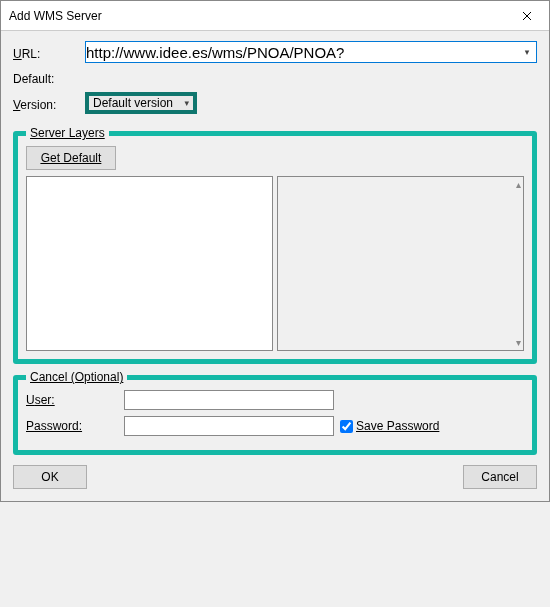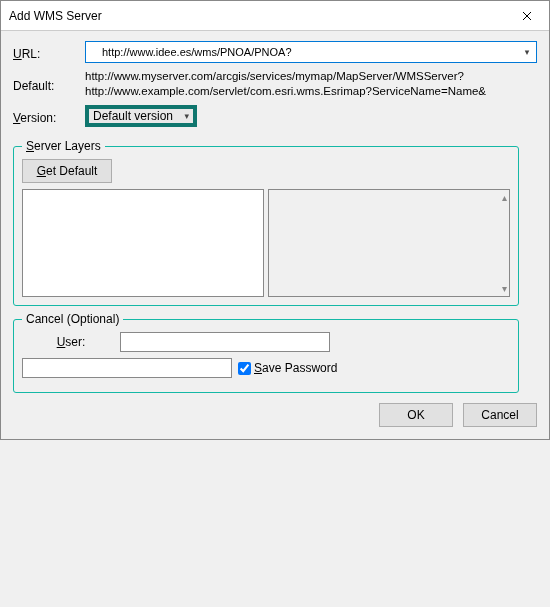--- a/index.html
+++ b/index.html
@@ -5,21 +5,21 @@
   * { box-sizing: border-box; }
   body {
     margin: 0;
     font-family: "Segoe UI", Tahoma, sans-serif;
     font-size: 12px;
     background: #f0f0f0;
     color: #000;
   }
   .window {
     width: 550px;
-    height: 440px;
+    height: 502px;
     background: #f0f0f0;
     border: 1px solid #888;
     display: flex;
     flex-direction: column;
   }
   .titlebar {
     height: 30px;
     background: #fff;
     border-bottom: 1px solid #ccc;
     display: flex;
@@ -59,23 +59,23 @@
     flex: 1;
     display: flex;
     border: 1px solid #0078d7;
     background: #fff;
     height: 22px;
   }
   .url-combo input {
     flex: 1;
     border: none;
     outline: none;
-    padding: 0 16px;
+    padding: 0 0;
     font-family: inherit;
-    font-size: 11px;
+    font-size: 15px;
   }
   .url-combo .arrow {
     width: 18px;
     display: flex;
     align-items: center;
     justify-content: center;
     color: #444;
     font-size: 9px;
   }
   .examples {
@@ -92,24 +92,25 @@
     padding: 0 4px;
     position: relative;
   }
   .version-select .arrow {
     position: absolute;
     right: 4px;
     font-size: 9px;
     color: #444;
   }
   fieldset {
-    border: 1px solid #14b8a6;
+    border: 5px solid #14b8a6;
     border-radius: 3px;
-    margin: 6px 18px 0 0;
+    margin: 6px 0 0 0;
     padding: 6px 8px 8px 8px;
+    text-decoration: underline;
   }
   fieldset.flexfill {
     flex: 1;
     display: flex;
     flex-direction: column;
   }
   legend {
     padding: 0 4px;
     font-size: 12px;
   }
@@ -149,21 +150,20 @@
   }
   .scroll-up { top: 2px; }
   .scroll-down { bottom: 2px; }
   .account-row {
     display: flex;
     align-items: center;
     margin-bottom: 6px;
   }
   .account-label {
     width: 98px;
-    text-align: center;
   }
   .account-label .u { text-decoration: underline; }
   .text-input {
     width: 210px;
     height: 20px;
     border: 1px solid #888;
     background: #fff;
     padding: 0 3px;
     font-family: inherit;
     font-size: 12px;
@@ -171,21 +171,21 @@
   }
   .save-pw {
     display: flex;
     align-items: center;
     margin-left: 6px;
   }
   .save-pw input { margin: 0 3px 0 0; }
   .save-pw .u { text-decoration: underline; }
   .footer {
     display: flex;
-    justify-content: flex-end;
+    justify-content: space-between;
     gap: 10px;
     margin-top: 10px;
   }
   .btn {
     width: 74px;
     height: 24px;
     border: 1px solid #adadad;
     background: #e1e1e1;
     display: flex;
     align-items: center;
@@ -211,24 +211,20 @@
     <div class="row">
       <div class="label-col"><span class="u">U</span><span>RL:</span></div>
       <div class="url-combo">
         <input type="text" value="http://www.idee.es/wms/PNOA/PNOA?" style="">
         <div class="arrow">▾</div>
       </div>
     </div>
 
     <div class="row">
       <div class="label-col">Default:</div>
-      <div class="examples">
-        <div>http://www.myserver.com/arcgis/services/mymap/MapServer/WMSServer?</div>
-        <div>http://www.example.com/servlet/com.esri.wms.Esrimap?ServiceName=Name&amp;</div>
-      </div>
     </div>
 
     <div class="row">
       <div class="label-col"><span class="u">V</span><span>ersion:</span></div>
       <div class="version-select">
         <span>Default version</span>
         <span class="arrow">▾</span>
       </div>
     </div>
 
@@ -247,20 +243,21 @@
       </div>
     </fieldset>
 
     <fieldset>
       <legend>Cancel (Optional)</legend>
       <div class="account-row">
         <div class="account-label"><span class="u">U</span><span>ser:</span></div>
         <input class="text-input" type="text" value="" style="">
       </div>
       <div class="account-row">
+        <div class="account-label"><span class="u">P</span><span>assword:</span></div>
         <input class="text-input" type="password" value="" style="">
         <label class="save-pw">
           <input type="checkbox" checked="" style="">
           <span><span class="u">S</span><span>ave Password</span></span>
         </label>
       </div>
     </fieldset>
 
     <div class="footer">
       <div class="btn">OK</div>

